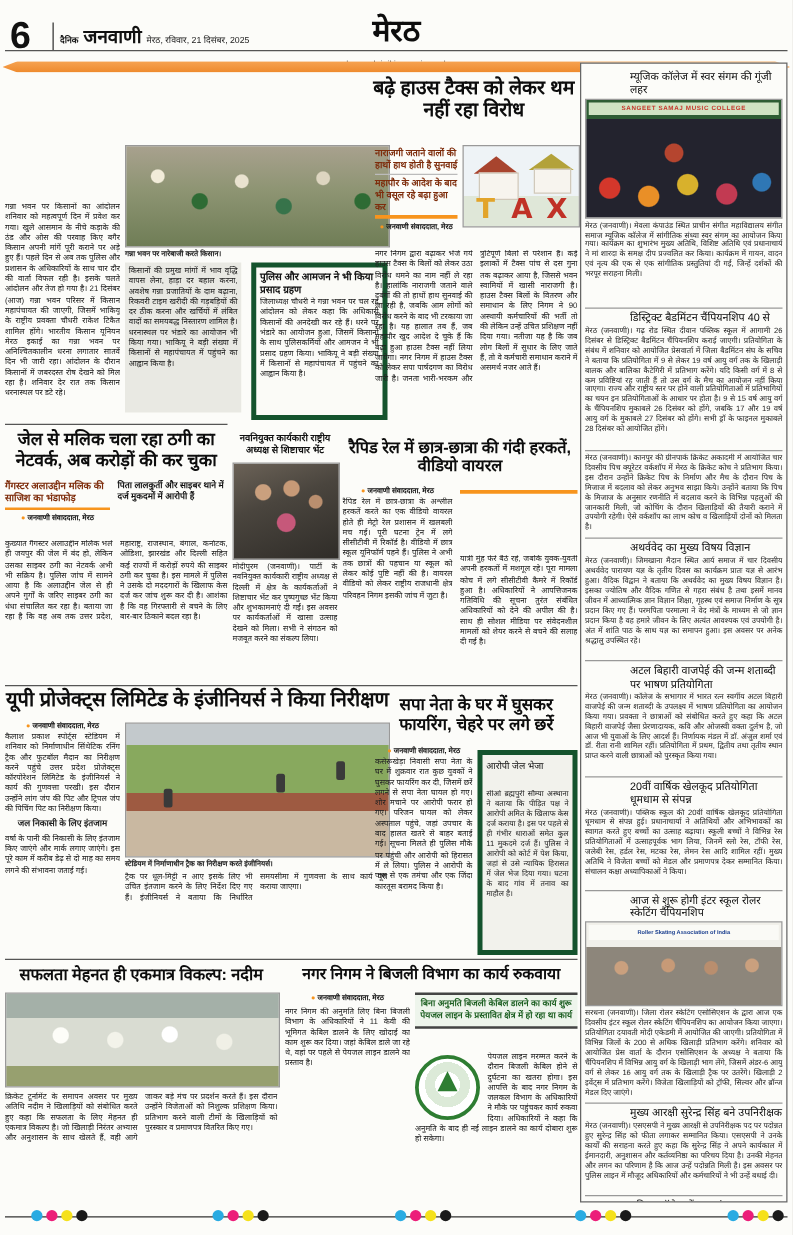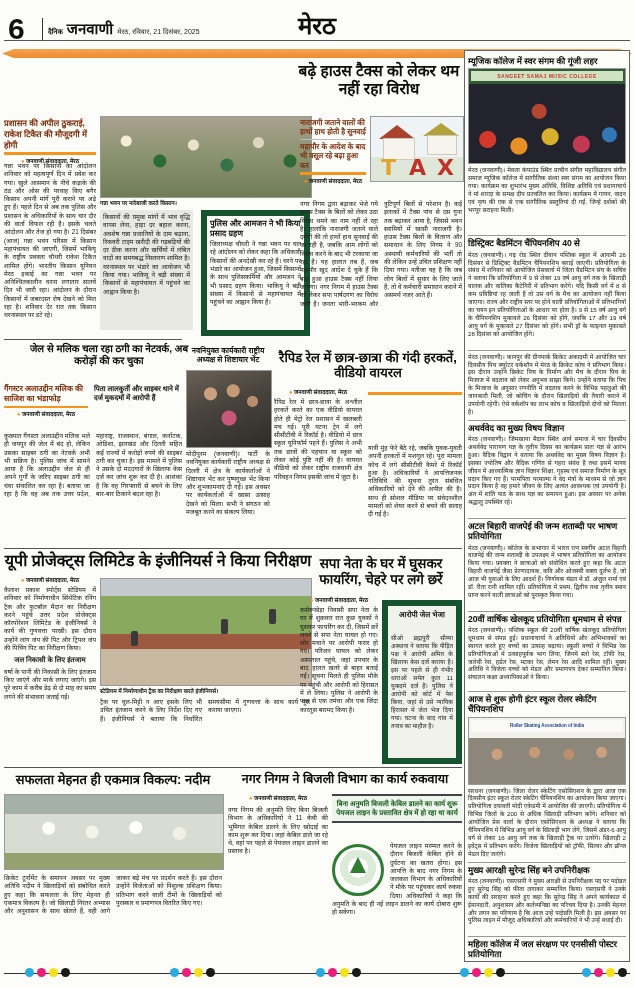--- a/index.html
+++ b/index.html
@@ -7,21 +7,21 @@
         font-family:"Liberation Sans",sans-serif;color:#111;overflow:hidden;}
   .abs{position:absolute;}
   .hl{font-weight:bold;text-align:center;color:#0d0d0d;line-height:1.18;}
   .bt{font-size:6.3px;line-height:1.32;text-align:justify;color:#222;overflow:hidden;}
   .c2{column-count:2;column-gap:6px;}
   .sub{color:#7e2d0c;font-weight:bold;line-height:1.28;}
   .orule{height:2.5px;background:#f7941d;margin:2px 0;}
   .by{font-size:5.8px;font-weight:bold;text-align:center;color:#111;}
   .by::before{content:"● ";color:#f7941d;}
   .grey{background:#e9e9e3;padding:3px;}
-  .boxed{border:6px solid #14532d;padding:3px;background:#fbfbf7;overflow:hidden;}
+  .boxed{border:4px solid #14532d;padding:3px;background:#fbfbf7;overflow:hidden;}
   .cap{font-size:5.8px;font-weight:bold;color:#222;}
   .hr{border-top:1px solid #555;}
   
   .brandrow{display:flex;align-items:baseline;gap:4px;text-align:center;}
   .ribbon{background:linear-gradient(180deg,#f6a352,#ee8a2d);
           clip-path:polygon(0 50%,12px 0,calc(100% - 12px) 0,100% 50%,calc(100% - 12px) 100%,12px 100%);}
   .site{font-size:6px;color:#333;background:#fcfcf9;padding:0 5px;letter-spacing:.4px;}
   
   .ph{position:absolute;background:#b8b2a6;overflow:hidden;border:1px solid #999;}
   .ph-farmers{background:
@@ -66,21 +66,21 @@
     radial-gradient(circle at 64% 55%,#b98e6e 0 5px,transparent 6px),
     radial-gradient(circle at 85% 52%,#caa07e 0 5px,transparent 6px),
     linear-gradient(180deg,#f1f0ea 0 30%,#8d867b 30% 100%);}
   .skbanner{position:absolute;top:2px;left:2px;right:2px;height:12px;background:#fafaf6;color:#1a3f8f;
           font-size:4.5px;font-weight:bold;text-align:center;line-height:12px;}
   
   #rightbox{position:absolute;left:464px;top:50px;width:166px;height:912px;border:1px solid #666;
             padding:3px;box-sizing:border-box;overflow:hidden;background:#fcfcf9;}
   .ritem{padding:2px 0 3px 0;}
   .ritem + .ritem{border-top:1px solid #999;}
-  .rtitle{font-size:8.6px;font-weight:bold;line-height:1.2;color:#0d0d0d;margin-bottom:2px;}
+  .rtitle{font-size:8.6px;font-weight:normal;line-height:1.2;color:#0d0d0d;margin-bottom:2px;margin-left:36px;}
   .rbody{font-size:6.1px;line-height:1.3;text-align:justify;color:#222;overflow:hidden;}
   .rphoto{position:relative;width:100%;height:96px;border:1px solid #999;box-sizing:border-box;margin:1px 0 2px 0;overflow:hidden;}
   
   .nn-logo{float:left;width:46px;height:46px;border-radius:50%;border:3px solid #2e7d32;background:
      radial-gradient(circle at 50% 45%,#ffffff 0 10px,#dcead8 10px 18px,#ffffff 18px);margin:2px 6px 2px 0;position:relative;}
   .nn-logo::after{content:"";position:absolute;left:15px;top:10px;width:0;height:0;
      border-left:8px solid transparent;border-right:8px solid transparent;border-bottom:16px solid #2e7d32;}
   .nnbox{border-top:2px solid #444;border-bottom:2px solid #444;background:#eef5ec;
          color:#1b5e20;font-weight:bold;font-size:7px;line-height:1.35;text-align:center;padding:3px 2px;}
   
@@ -101,25 +101,20 @@
     <span style="font-size:15px;font-weight:bold;">जनवाणी</span>
     <span style="font-size:7px;color:#222;">मेरठ, रविवार, 21 दिसंबर, 2025</span>
   </div>
   <div class="abs hl" style="left:0;right:0;top:12px;font-size:24px;">मेरठ</div>
   <div class="abs hr" style="left:4px;right:4px;top:40px;"></div>
   <div class="abs" style="left:0;right:0;top:40px;text-align:center;">
     <span class="site">| www.dainikjanwani.com |</span>
   </div>
   <div class="abs ribbon" style="left:2px;right:2px;top:49px;height:9px;"></div>
 
-  <div class="abs" style="left:4px;top:118px;width:92px;">
-    <div class="sub" style="font-size:8.4px;">प्रशासन की अपील ठुकराई, राकेश टिकैत की मौजूदगी में होगी</div>
-    <div class="orule"></div>
-    <div class="by">जनवाणी संवाददाता, मेरठ</div>
-  </div>
   <div class="abs bt" style="left:4px;top:162px;width:92px;height:174px;">गन्ना भवन पर किसानों का आंदोलन शनिवार को महत्वपूर्ण दिन में प्रवेश कर गया। खुले आसमान के नीचे कड़ाके की ठंड और ओस की परवाह किए बगैर किसान अपनी मांगें पूरी कराने पर अड़े हुए हैं। पहले दिन से अब तक पुलिस और प्रशासन के अधिकारियों के साथ चार दौर की वार्ता विफल रही है। इसके चलते आंदोलन और तेज हो गया है। 21 दिसंबर (आज) गन्ना भवन परिसर में किसान महापंचायत की जाएगी, जिसमें भाकियू के राष्ट्रीय प्रवक्ता चौधरी राकेश टिकैत शामिल होंगे। भारतीय किसान यूनियन मेरठ इकाई का गन्ना भवन पर अनिश्चितकालीन धरना लगातार सातवें दिन भी जारी रहा। आंदोलन के दौरान किसानों में जबरदस्त रोष देखने को मिल रहा है। शनिवार देर रात तक किसान धरनास्थल पर डटे रहे।</div>
   <div class="ph ph-farmers" style="left:100px;top:116px;width:210px;height:80px;"></div>
   <div class="abs cap" style="left:100px;top:199px;width:210px;">गन्ना भवन पर नारेबाजी करते किसान।</div>
   <div class="abs bt grey" style="left:100px;top:210px;width:93px;height:120px;box-sizing:border-box;">किसानों की प्रमुख मांगों में भाव वृद्धि वापस लेना, हाड़ा दर बहाल करना, अवशेष गन्ना प्रजातियों के दाम बढ़ाना, रिकवरी टाइम खरीदी की गड़बड़ियों की दर ठीक करना और खर्चियों में लंबित वादों का समयबद्ध निस्तारण शामिल है। धरनास्थल पर भंडारे का आयोजन भी किया गया। भाकियू ने बड़ी संख्या में किसानों से महापंचायत में पहुंचने का आह्वान किया है।</div>
   <div class="abs boxed" style="left:201px;top:210px;width:109px;height:126px;box-sizing:border-box;">
     <div style="font-size:8px;font-weight:bold;line-height:1.2;margin-bottom:2px;">पुलिस और आमजन ने भी किया प्रसाद ग्रहण</div>
     <div class="bt" style="height:86px;">जिलाध्यक्ष चौधरी ने गन्ना भवन पर चल रहे आंदोलन को लेकर कहा कि अधिकारी किसानों की अनदेखी कर रहे हैं। धरने पर भंडारे का आयोजन हुआ, जिसमें किसानों के साथ पुलिसकर्मियों और आमजन ने भी प्रसाद ग्रहण किया। भाकियू ने बड़ी संख्या में किसानों से महापंचायत में पहुंचने का आह्वान किया है।</div>
   </div>
 
   <div class="abs hl" style="left:296px;top:62px;width:166px;font-size:15.5px;">बढ़े हाउस टैक्स को लेकर थम नहीं रहा विरोध</div>
@@ -135,21 +130,21 @@
     <div class="hbody" style="left:12px;top:21px;width:30px;height:20px;"></div>
     <div class="hroof" style="left:52px;top:6px;border-bottom:13px solid #b3a23a;"></div>
     <div class="hbody" style="left:56px;top:18px;width:28px;height:18px;"></div>
     <span class="taxL" style="left:10px;bottom:1px;color:#e2a42a;">T</span>
     <span class="taxL" style="left:38px;bottom:1px;color:#c03126;">A</span>
     <span class="taxL" style="left:66px;bottom:1px;color:#c03126;">X</span>
   </div>
   <div class="abs bt c2" style="left:300px;top:200px;width:162px;height:144px;">नगर निगम द्वारा बढ़ाकर भेजे गये हाउस टैक्स के बिलों को लेकर उठा विरोध थमने का नाम नहीं ले रहा है। हालांकि नाराजगी जताने वाले दबंगों की तो हाथों हाथ सुनवाई की जा रही है, जबकि आम लोगों को विरोध करने के बाद भी टरकाया जा रहा है। यह हालात तब हैं, जब महापौर खुद आदेश दे चुके हैं कि बढ़ा हुआ हाउस टैक्स नहीं लिया जायेगा। नगर निगम में हाउस टैक्स को लेकर सपा पार्षदगण का विरोध जारी है। जनता भारी-भरकम और त्रुटिपूर्ण बिलों से परेशान है। कई इलाकों में टैक्स पांच से दस गुना तक बढ़ाकर आया है, जिससे भवन स्वामियों में खासी नाराजगी है। हाउस टैक्स बिलों के वितरण और समाधान के लिए निगम ने 90 अस्थायी कर्मचारियों की भर्ती तो की लेकिन उन्हें उचित प्रशिक्षण नहीं दिया गया। नतीजा यह है कि जब लोग बिलों में सुधार के लिए जाते हैं, तो वे कर्मचारी समाधान कराने में असमर्थ नजर आते हैं।</div>
 
   <div class="abs hr" style="left:4px;top:339px;width:178px;"></div>
-  <div class="abs hl" style="left:20px;top:343px;width:178px;font-size:10px;">जेल से मलिक चला रहा ठगी का नेटवर्क, अब करोड़ों की कर चुका</div>
+  <div class="abs hl" style="left:4px;top:343px;width:178px;font-size:14px;">जेल से मलिक चला रहा ठगी का नेटवर्क, अब करोड़ों की कर चुका</div>
   <div class="abs" style="left:4px;top:384px;width:84px;">
     <div class="sub" style="font-size:7.8px;">गैंगस्टर अलाउद्दीन मलिक की साजिश का भंडाफोड़</div>
     <div class="orule"></div>
     <div class="by">जनवाणी संवाददाता, मेरठ</div>
   </div>
   <div class="abs" style="left:94px;top:384px;width:88px;font-size:7px;font-weight:bold;line-height:1.3;color:#111;">पिता लालकुर्ती और साइबर थाने में दर्ज मुकदमों में आरोपी हैं</div>
   <div class="abs bt c2" style="left:4px;top:432px;width:178px;height:112px;">कुख्यात गैंगस्टर अलाउद्दीन मलिक भले ही जयपुर की जेल में बंद हो, लेकिन उसका साइबर ठगी का नेटवर्क अभी भी सक्रिय है। पुलिस जांच में सामने आया है कि अलाउद्दीन जेल से ही अपने गुर्गों के जरिए साइबर ठगी का धंधा संचालित कर रहा है। बताया जा रहा है कि वह अब तक उत्तर प्रदेश, महाराष्ट्र, राजस्थान, बंगाल, कर्नाटक, ओडिशा, झारखंड और दिल्ली सहित कई राज्यों में करोड़ों रुपये की साइबर ठगी कर चुका है। इस मामले में पुलिस ने उसके दो मददगारों के खिलाफ केस दर्ज कर जांच शुरू कर दी है। आशंका है कि वह गिरफ्तारी से बचने के लिए बार-बार ठिकाने बदल रहा है।</div>
 
   <div class="abs" style="left:186px;top:346px;width:84px;font-size:7.6px;font-weight:bold;text-align:center;line-height:1.2;">नवनियुक्त कार्यकारी राष्ट्रीय अध्यक्ष से शिष्टाचार भेंट</div>
   <div class="ph ph-modi" style="left:186px;top:370px;width:84px;height:76px;"></div>
@@ -176,21 +171,21 @@
     <div class="fig" style="left:120px;top:40px;"></div>
     <div class="fig" style="left:168px;top:30px;"></div>
   </div>
   <div class="abs cap" style="left:100px;top:687px;width:210px;">स्टेडियम में निर्माणाधीन ट्रैक का निरीक्षण करते इंजीनियर्स।</div>
   <div class="abs bt c2" style="left:100px;top:698px;width:210px;height:64px;">ट्रैक पर धूल-मिट्टी न आए इसके लिए भी उचित इंतजाम करने के लिए निर्देश दिए गए हैं। इंजीनियर्स ने बताया कि निर्धारित समयसीमा में गुणवत्ता के साथ कार्य पूरा कराया जाएगा।</div>
 
   <div class="abs hl" style="left:300px;top:556px;width:162px;font-size:13.5px;">सपा नेता के घर में घुसकर फायरिंग, चेहरे पर लगे छर्रे</div>
   <div class="abs by" style="left:300px;top:596px;width:78px;">जनवाणी संवाददाता, मेरठ</div>
   <div class="abs bt" style="left:300px;top:606px;width:78px;height:158px;">कसेरूखेड़ा निवासी सपा नेता के घर में शुक्रवार रात कुछ युवकों ने घुसकर फायरिंग कर दी, जिसमें छर्रे लगने से सपा नेता घायल हो गए। शोर मचाने पर आरोपी फरार हो गए। परिजन घायल को लेकर अस्पताल पहुंचे, जहां उपचार के बाद हालत खतरे से बाहर बताई गई। सूचना मिलते ही पुलिस मौके पर पहुंची और आरोपी को हिरासत में ले लिया। पुलिस ने आरोपी के पास से एक तमंचा और एक जिंदा कारतूस बरामद किया है।</div>
   <div class="abs boxed" style="left:382px;top:600px;width:80px;height:164px;box-sizing:border-box;background:#f2f2ec;">
-    <div style="font-size:7.4px;font-weight:bold;margin-bottom:15px;text-align:center;">आरोपी जेल भेजा</div>
+    <div style="font-size:7.4px;font-weight:normal;margin-bottom:15px;">आरोपी जेल भेजा</div>
     <div class="bt" style="height:140px;font-size:6.1px;">सीओ ब्रह्मपुरी सौम्या अस्थाना ने बताया कि पीड़ित पक्ष ने आरोपी अमित के खिलाफ केस दर्ज कराया है। इस पर पहले से ही गंभीर धाराओं समेत कुल 11 मुकदमे दर्ज हैं। पुलिस ने आरोपी को कोर्ट में पेश किया, जहां से उसे न्यायिक हिरासत में जेल भेज दिया गया। घटना के बाद गांव में तनाव का माहौल है।</div>
   </div>
 
   <div class="abs hr" style="left:4px;top:767px;width:458px;"></div>
   <div class="abs hl" style="left:4px;top:772px;width:218px;font-size:13px;">सफलता मेहनत ही एकमात्र विकल्प: नदीम</div>
   <div class="ph ph-cricket" style="left:4px;top:794px;width:218px;height:74px;"></div>
   <div class="abs bt c2" style="left:4px;top:874px;width:218px;height:82px;">क्रिकेट टूर्नामेंट के समापन अवसर पर मुख्य अतिथि नदीम ने खिलाड़ियों को संबोधित करते हुए कहा कि सफलता के लिए मेहनत ही एकमात्र विकल्प है। जो खिलाड़ी निरंतर अभ्यास और अनुशासन के साथ खेलते हैं, वही आगे जाकर बड़े मंच पर प्रदर्शन करते हैं। इस दौरान उन्होंने विजेताओं को निशुल्क प्रशिक्षण किया। प्रतिभाग करने वाली टीमों के खिलाड़ियों को पुरस्कार व प्रमाणपत्र वितरित किए गए।</div>
 
   <div class="abs hl" style="left:228px;top:772px;width:234px;font-size:12.5px;">नगर निगम ने बिजली विभाग का कार्य रुकवाया</div>
   <div class="abs by" style="left:228px;top:794px;width:100px;">जनवाणी संवाददाता, मेरठ</div>

